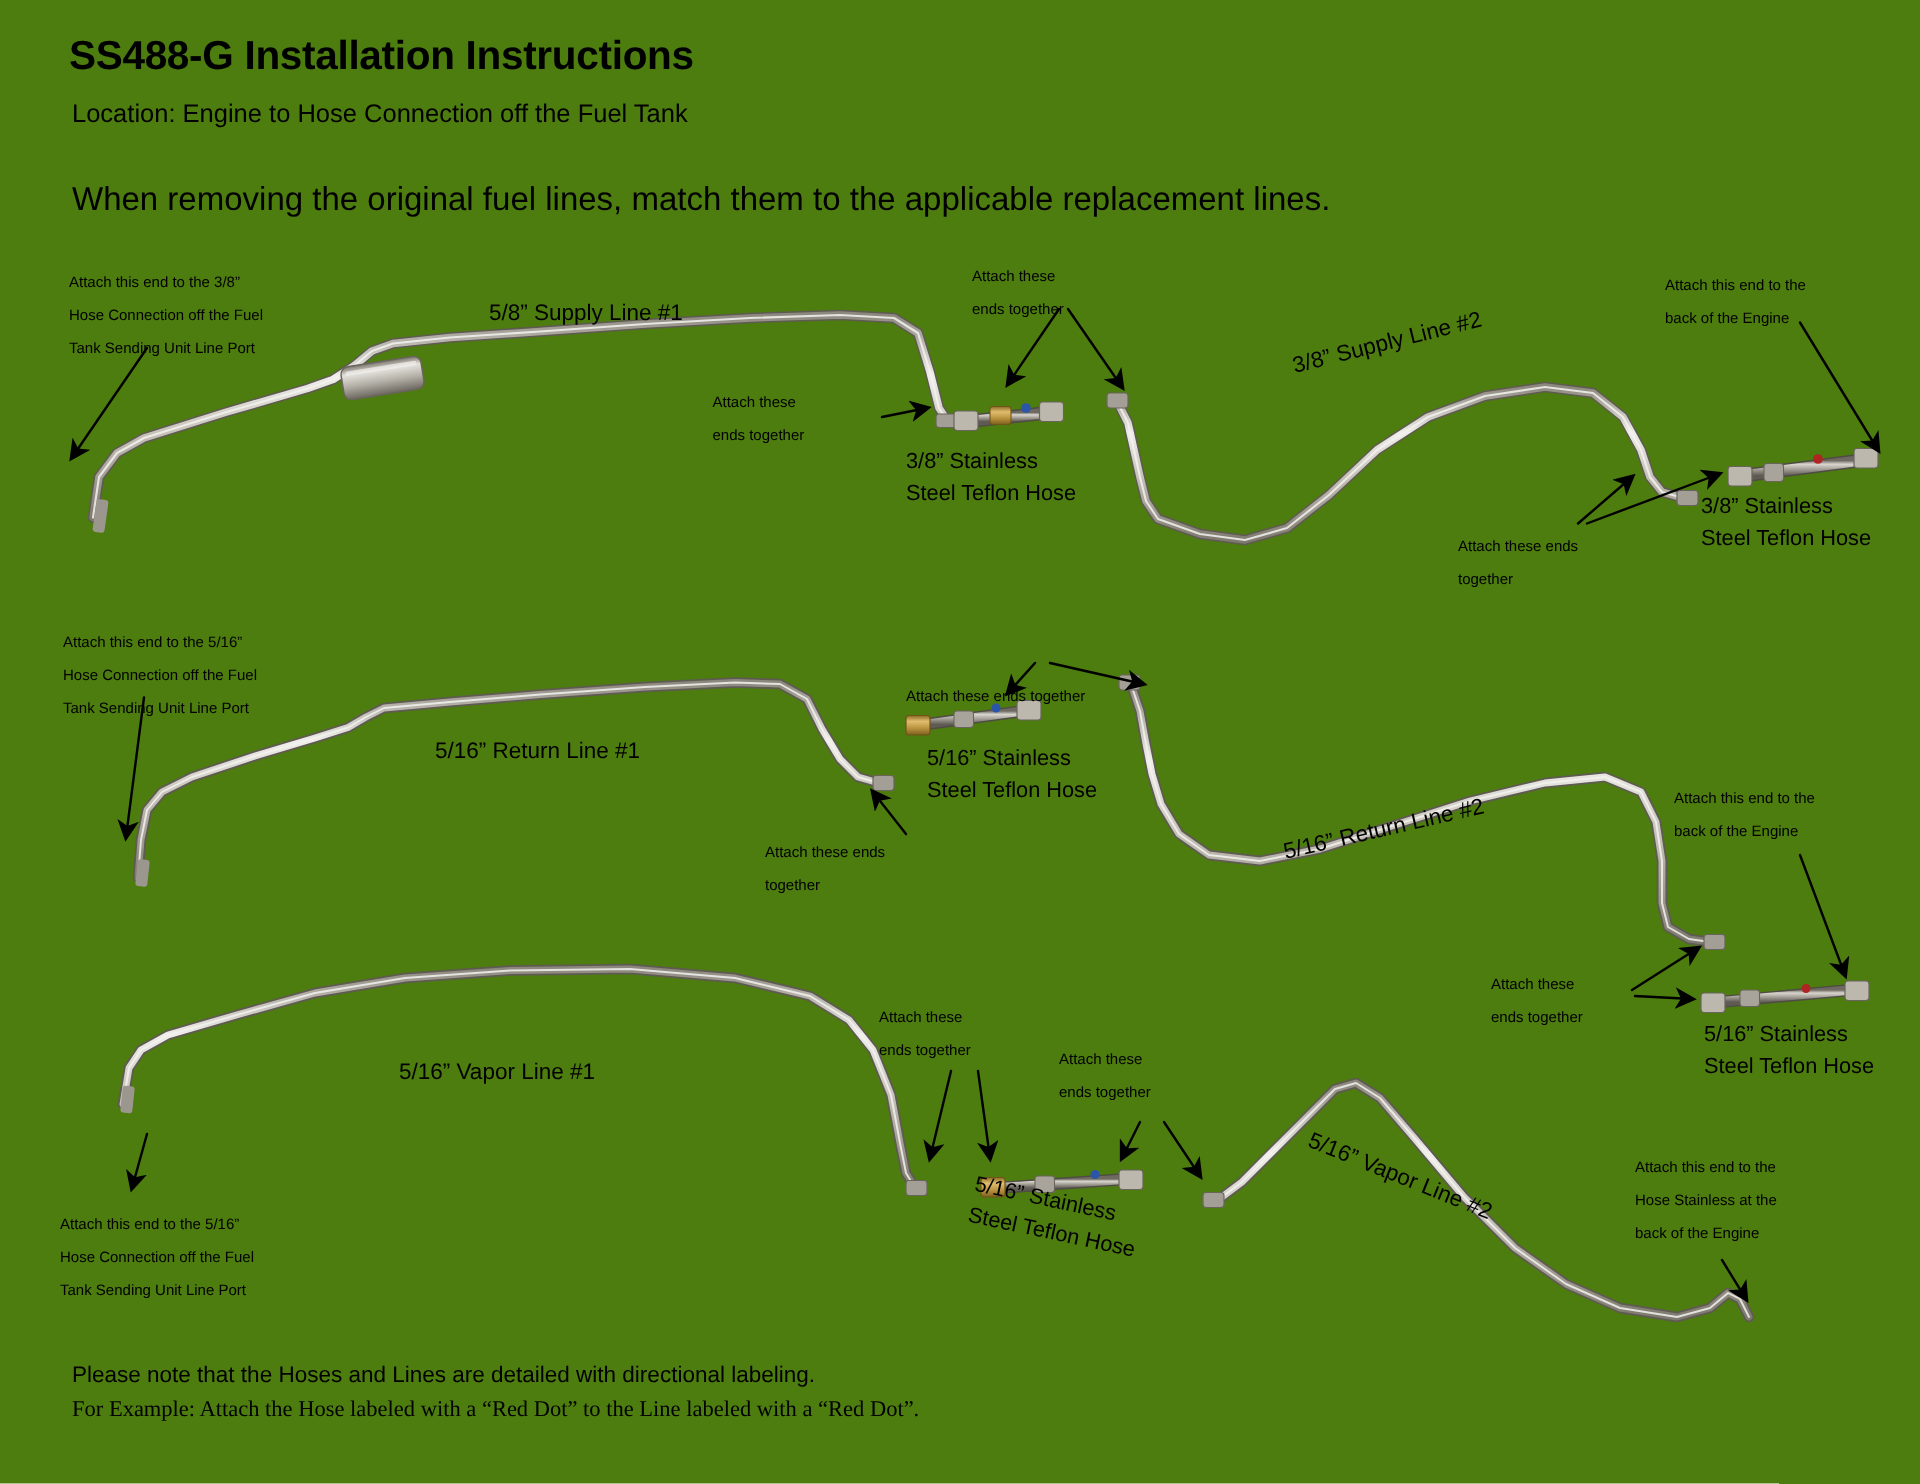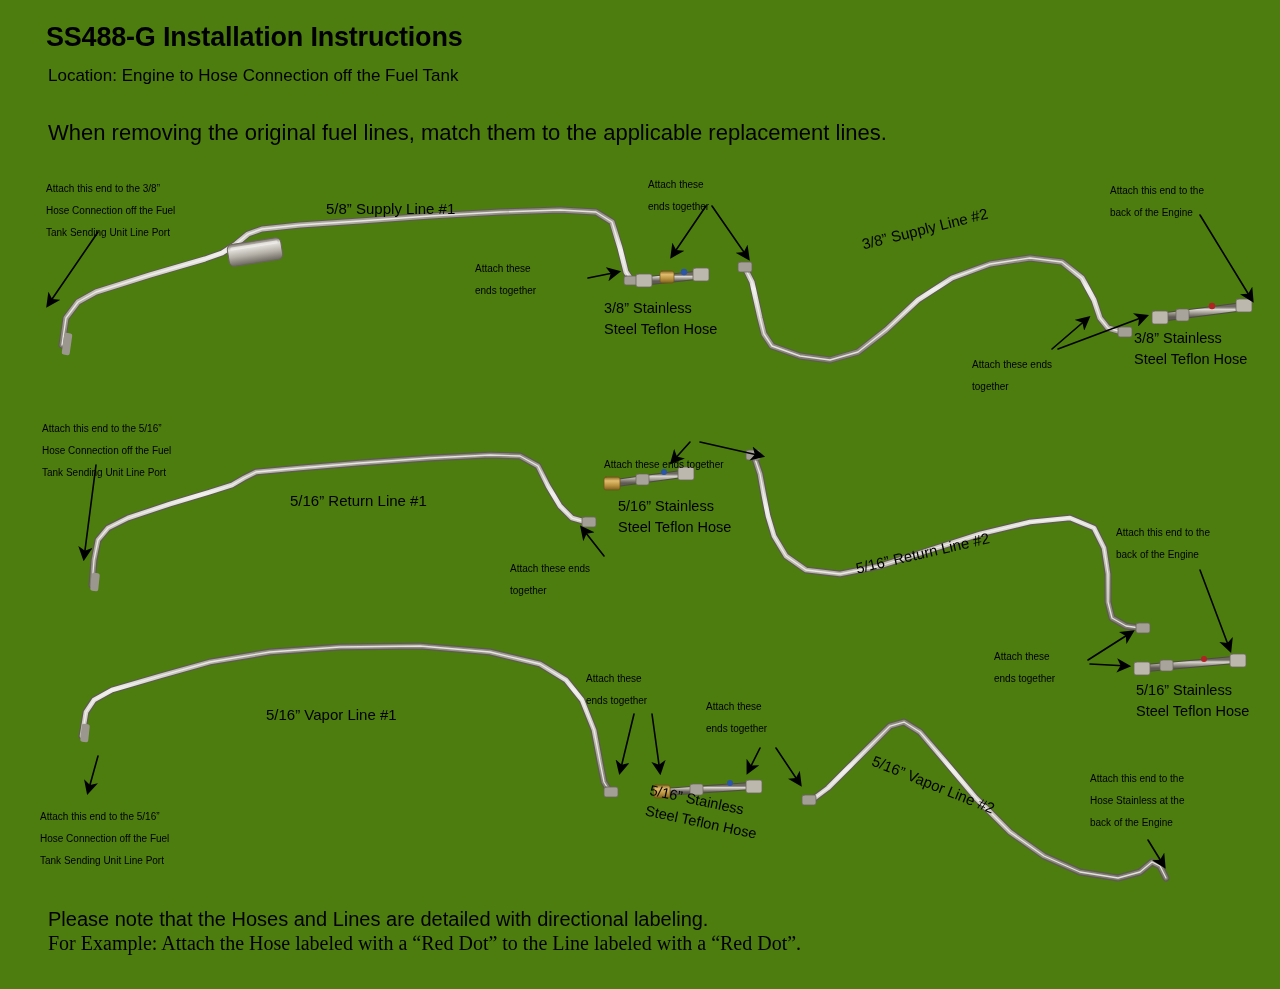--- a/index.html
+++ b/index.html
@@ -29,21 +29,21 @@
     font-size: 17px;
     font-weight: normal;
     white-space: nowrap;
   }
   .instruction {
     font-size: 22px;
     font-weight: normal;
     white-space: nowrap;
   }
   .note {
-    font-size: 20px;
+    font-size: 15px;
     white-space: nowrap;
   }
   .callout {
     font-size: 10px;
     line-height: 22px;
     color: #000;
   }
   .linelabel {
     font-size: 15px;
     color: #000;

